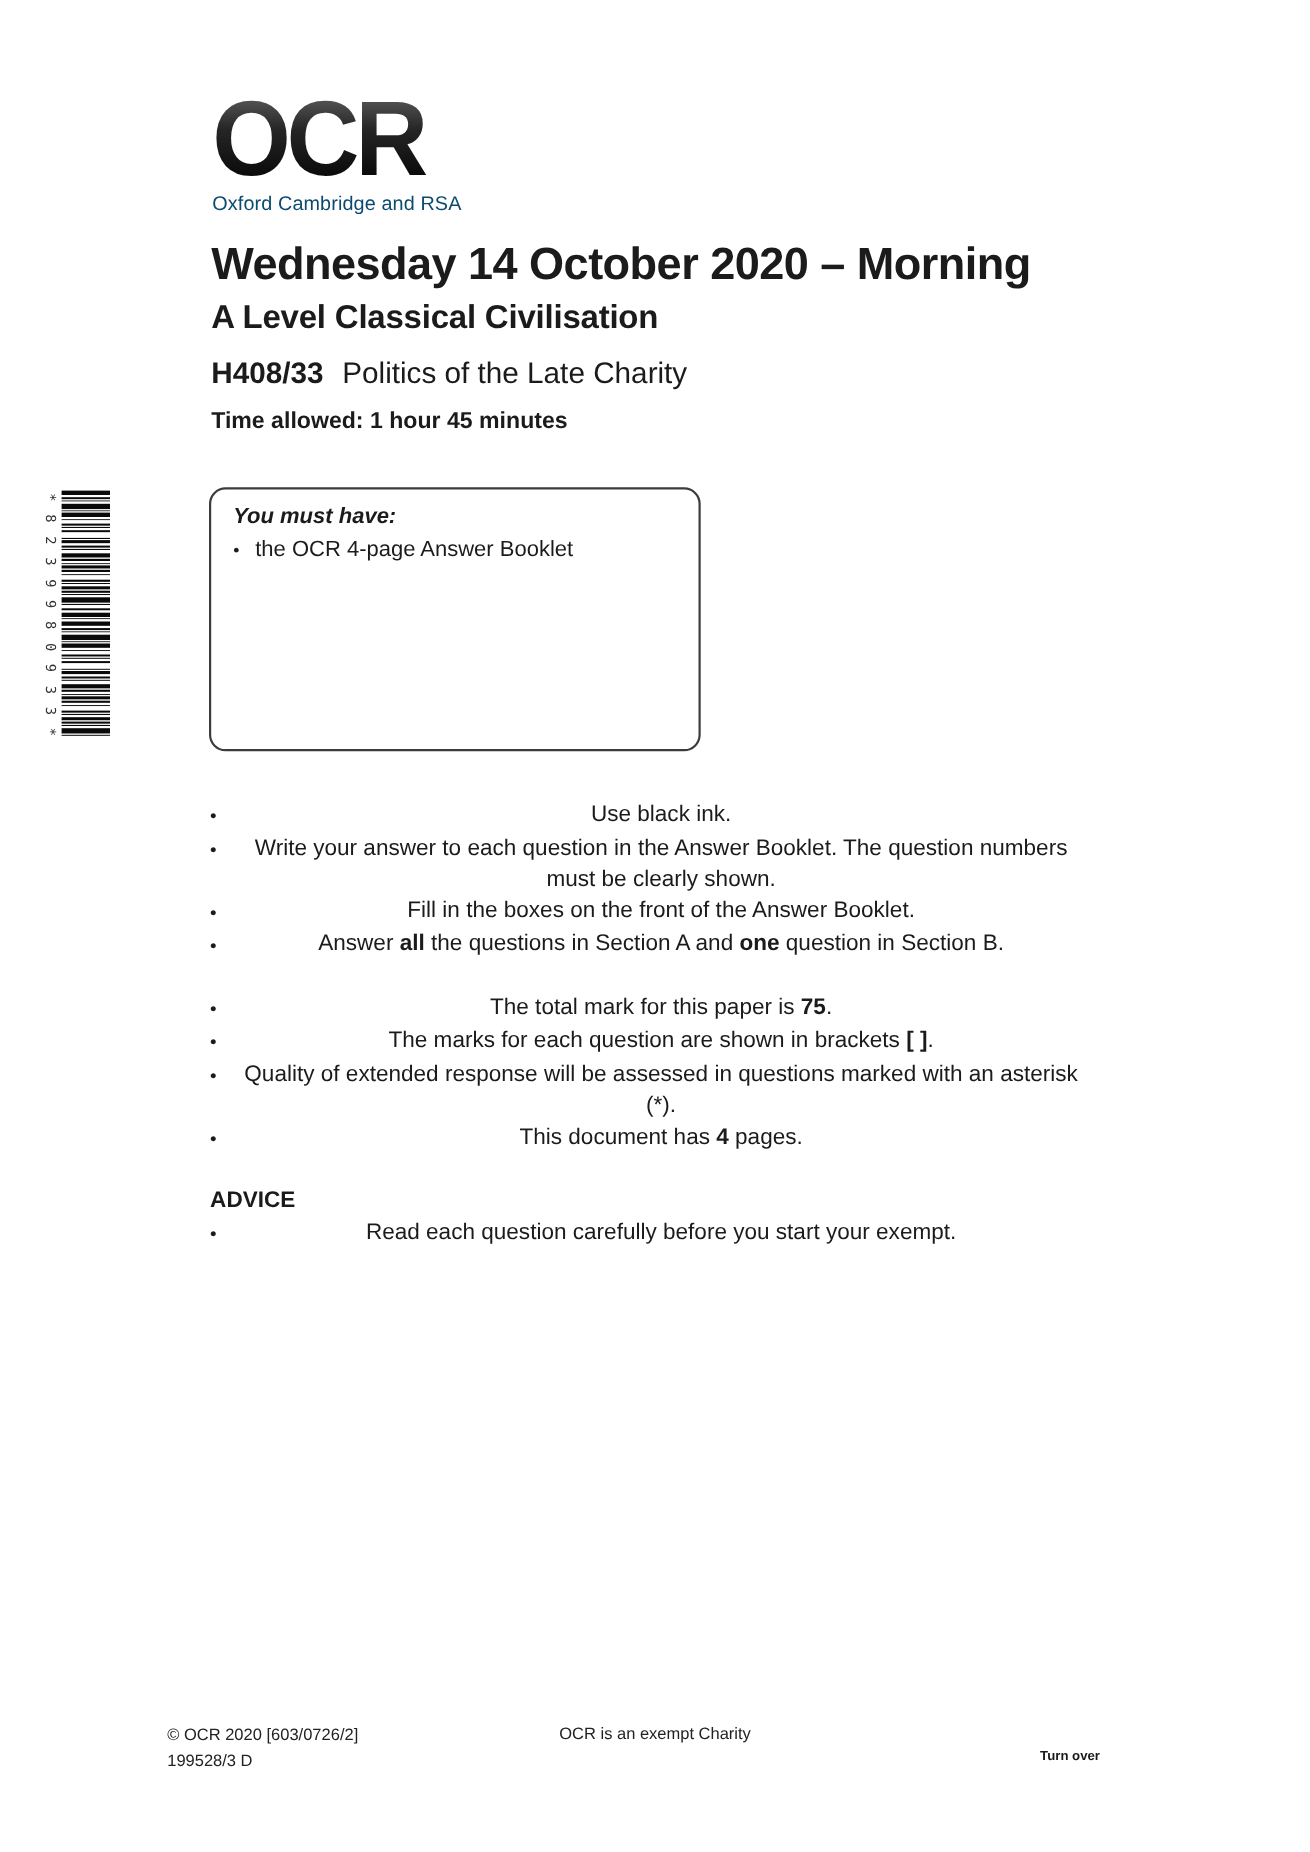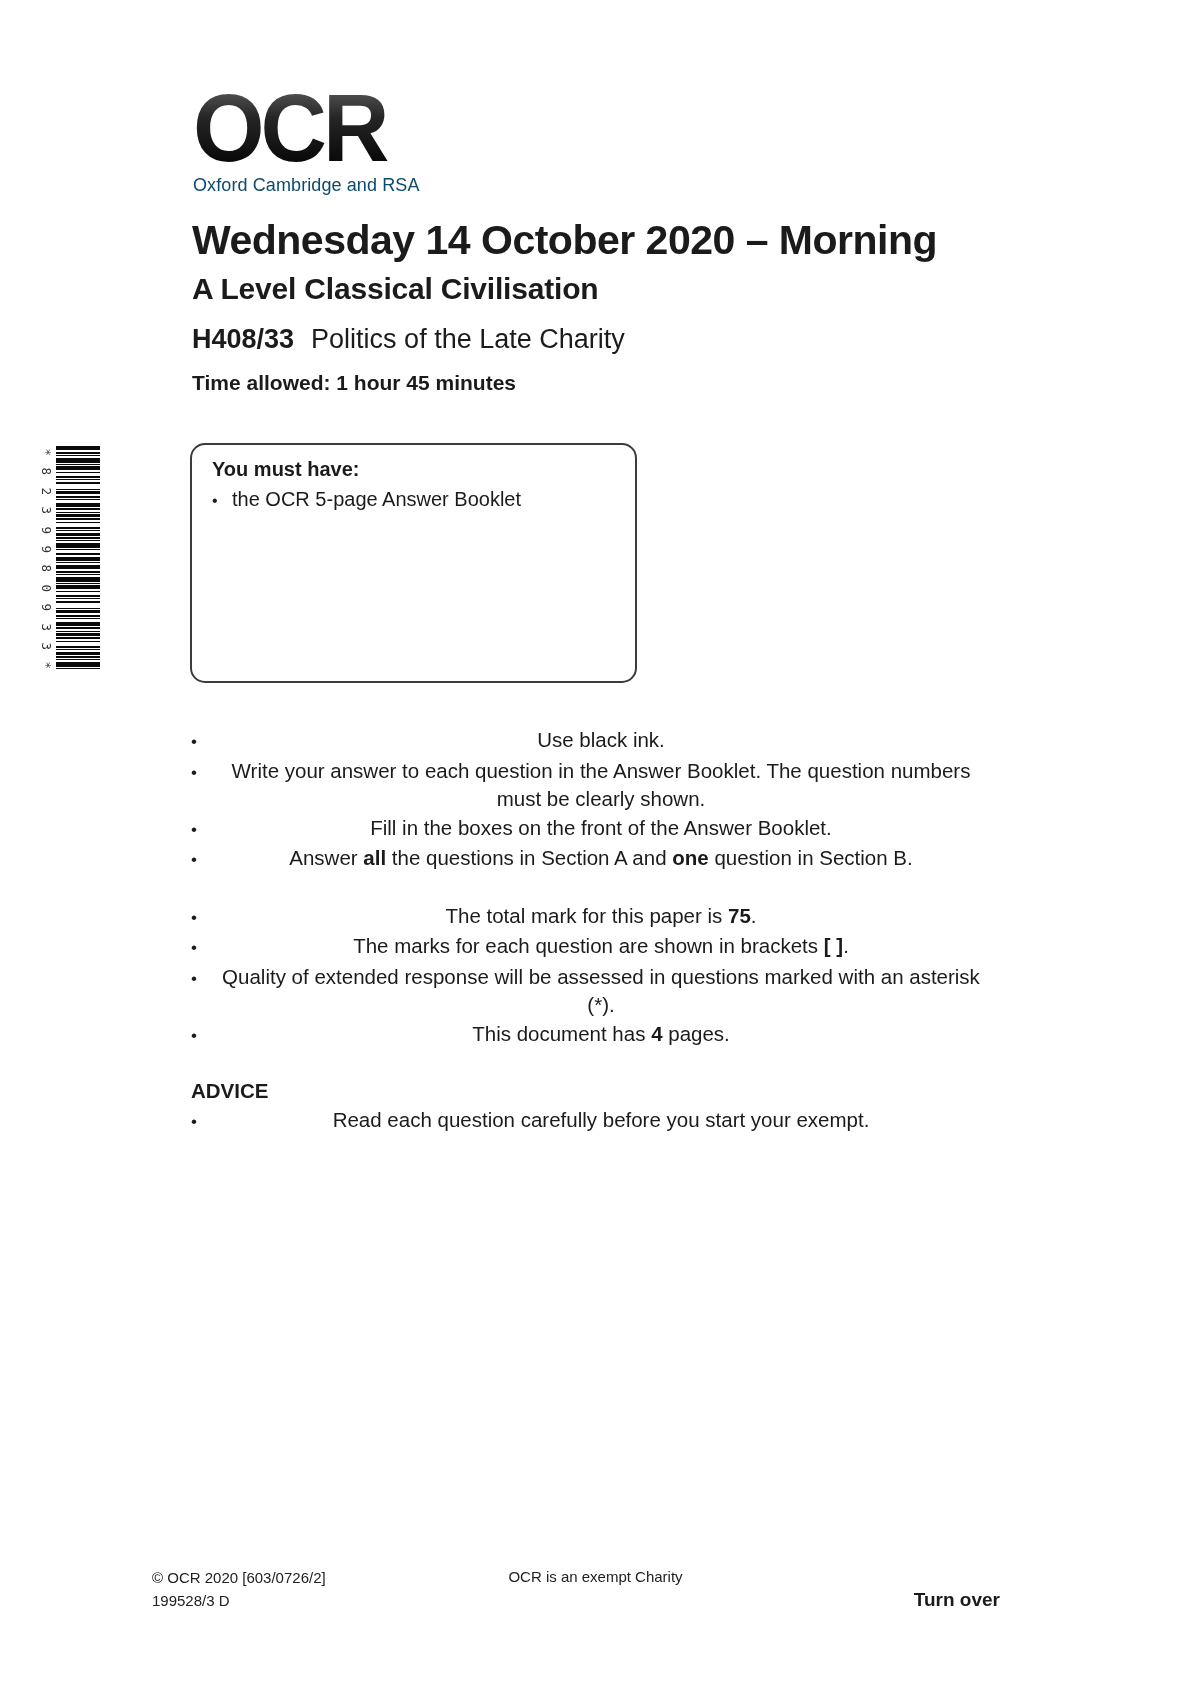--- a/index.html
+++ b/index.html
@@ -36,39 +36,39 @@
   .bdigits span { display:block; transform:rotate(90deg); line-height:1; }
   .bbars { width:44px; margin-left:3px; display:flex; flex-direction:column; }
   .bbars div { width:100%; }
 
   
   .mustbox {
     position:absolute; left:190px; top:443px; width:447px; height:240px;
     border:2px solid #3c3c3c; border-radius:15px; box-sizing:border-box;
     padding:13px 20px;
   }
-  .mb-head { font-size:20px; font-weight:bold; }
+  .mb-head { font-size:20px; font-weight:bold;font-style:italic; }
   .mb-list { list-style:none; margin:5px 0 0; padding:0; font-size:20px; }
   .mb-list li { display:flex; line-height:27px; }
   .mb-list .bullet { flex:none; width:20px; font-size:16px; padding-top:1px; }
 
   
   .sections { position:absolute; left:191px; top:726px; width:790px; }
   .section { margin-top:27px; }
   .section:first-child { margin-top:0; }
   .sec-head { font-size:20.5px; font-weight:bold; line-height:28.5px; }
   .sec-list { list-style:none; margin:0; padding:0; font-size:20.5px; line-height:28.5px; }
   .sec-list li { display:flex; }
   .sec-list .bullet { flex:none; width:30px; font-size:17px; padding-top:2px; }
   .sec-list .txt { flex:1;text-align:center; }
 
   
   .footer-left  { position:absolute; left:152px; top:1566px; font-size:15px; line-height:23px; color:#222; }
   .footer-center{ position:absolute; left:0; top:1568px; width:1191px; text-align:center; font-size:15px; color:#222; }
-  .footer-right { position:absolute; right:191px; top:1589px; font-size:19px; font-weight:bold; }
+  .footer-right { position:absolute; right:191px; top:1589px; font-size:12px; font-weight:bold; }
 </style>
 </head>
 <body>
 
 <div class="page">
 
   <div class="logo">
     <div class="logo-text">OCR</div>
     <div class="logo-tagline">Oxford Cambridge and RSA</div>
   </div>
@@ -213,21 +213,21 @@
         <div style="height: 1px; background: rgb(10, 10, 10);"></div>
         <div style="height: 3px; background: rgb(255, 255, 255);"></div>
       </div>
   </div>
 
   <div class="mustbox">
     <div class="mb-head">You must have:</div>
     <ul class="mb-list">
         <li>
           <span class="bullet">•</span>
-          <span class="txt">the OCR 5-page Answer Booklet</span>
+          <span class="txt">the OCR 4-page Answer Booklet</span>
         </li>
       </ul>
   </div>
 
   <div class="sections">
       <div class="section">
         <ul class="sec-list">
           <li>
             <span class="bullet">•</span>
             <span class="txt"><span>Use black ink.</span></span>

